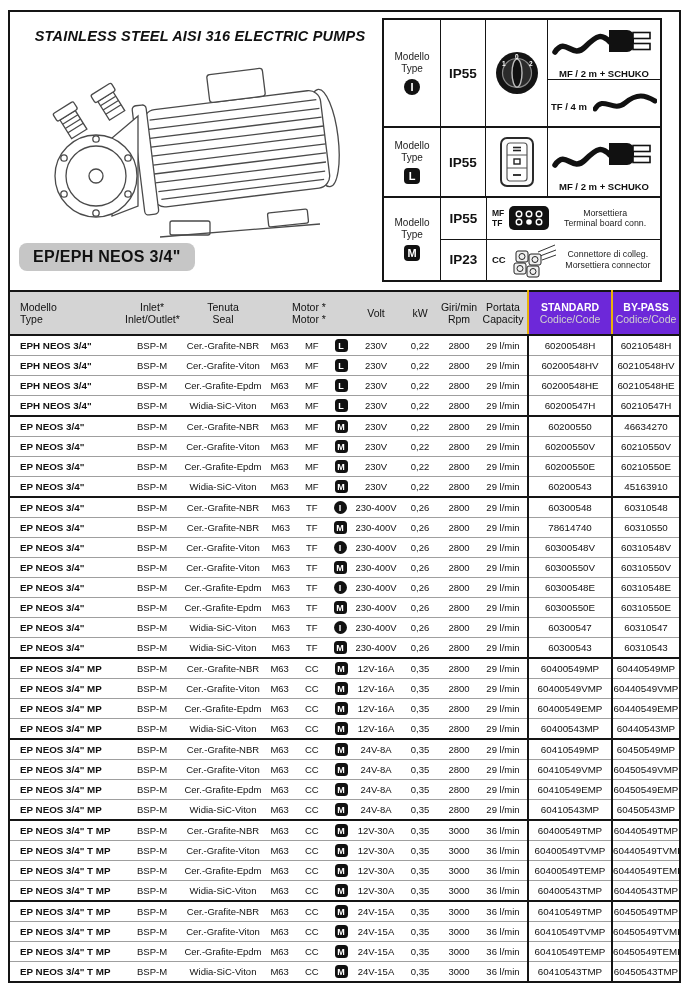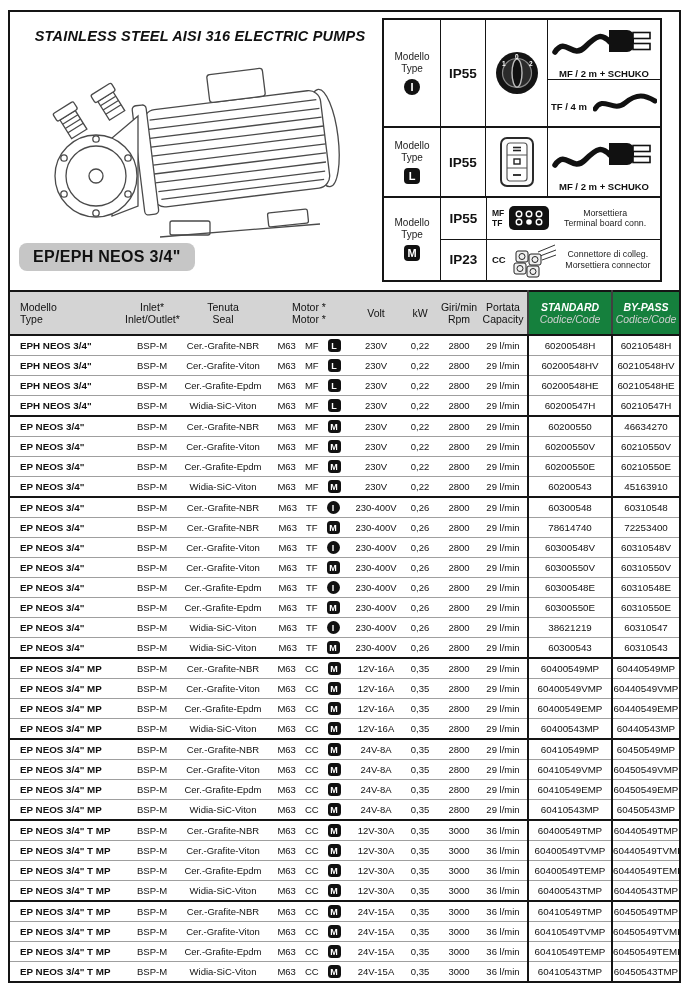--- a/index.html
+++ b/index.html
@@ -66,31 +66,31 @@
     border-top:2px solid #151515;font-size:9.5px;
   }
   .pump-table thead th{
     background:#d4d4d4;height:42px;font-weight:normal;
     font-size:10.5px;line-height:12.5px;vertical-align:middle;padding:0;
     border-bottom:2px solid #151515;
   }
   .pump-table thead th.th-left{text-align:left;padding-left:10px;}
   .pump-table thead th .h2{display:block;}
   .pump-table thead th.th-dark{
-    background:#15803d;color:#fff;font-weight:bold;border-left:2px solid #404040;font-style:italic;
+    background:#6d28d9;color:#fff;font-weight:bold;border-left:2px solid #eab308;
   }
   .pump-table thead th.th-dark .h2{font-weight:normal;color:#cfcfcf;}
   .pump-table td{
     height:19px;padding:0;text-align:center;vertical-align:middle;
     border-top:1px solid #9f9f9f;white-space:nowrap;overflow:hidden;
   }
   .pump-table tr.group-start td{border-top:2px solid #151515;}
   td.c-model{text-align:left;padding-left:10px;font-weight:bold;font-size:9.8px;}
   td.c-code{border-left:2px solid #151515;font-size:9.8px;}
-  .motor-wrap{display:inline-flex;align-items:center;gap:9px;}
+  .motor-wrap{display:inline-flex;align-items:center;gap:16px;}
   .type-badge{
     display:inline-flex;align-items:center;justify-content:center;
     width:13px;height:13px;background:#111;color:#fff;font-weight:bold;font-size:9px;
     border-radius:3.5px;
   }
   .type-badge.round{border-radius:50%;}
   svg text{font-family:"Liberation Sans",sans-serif;}
 </style>
 </head>
 <body>
@@ -485,21 +485,21 @@
         <span>M63</span>
         <span>TF</span>
         <span class="type-badge sq">M</span>
       </span>
     </td>
     <td>230-400V</td>
     <td>0,26</td>
     <td>2800</td>
     <td>29 l/min</td>
     <td class="c-code">78614740</td>
-    <td class="c-code">72253400</td>
+    <td class="c-code">60310550</td>
   </tr>
         <tr>
     <td class="c-model">EP NEOS 3/4"</td>
     <td>BSP-M</td>
     <td>Cer.-Grafite-Viton</td>
     <td class="c-motor">
       <span class="motor-wrap">
         <span>M63</span>
         <span>TF</span>
         <span class="type-badge round">I</span>
@@ -574,21 +574,21 @@
       <span class="motor-wrap">
         <span>M63</span>
         <span>TF</span>
         <span class="type-badge round">I</span>
       </span>
     </td>
     <td>230-400V</td>
     <td>0,26</td>
     <td>2800</td>
     <td>29 l/min</td>
-    <td class="c-code">38621219</td>
+    <td class="c-code">60300547</td>
     <td class="c-code">60310547</td>
   </tr>
         <tr>
     <td class="c-model">EP NEOS 3/4"</td>
     <td>BSP-M</td>
     <td>Widia-SiC-Viton</td>
     <td class="c-motor">
       <span class="motor-wrap">
         <span>M63</span>
         <span>TF</span>

